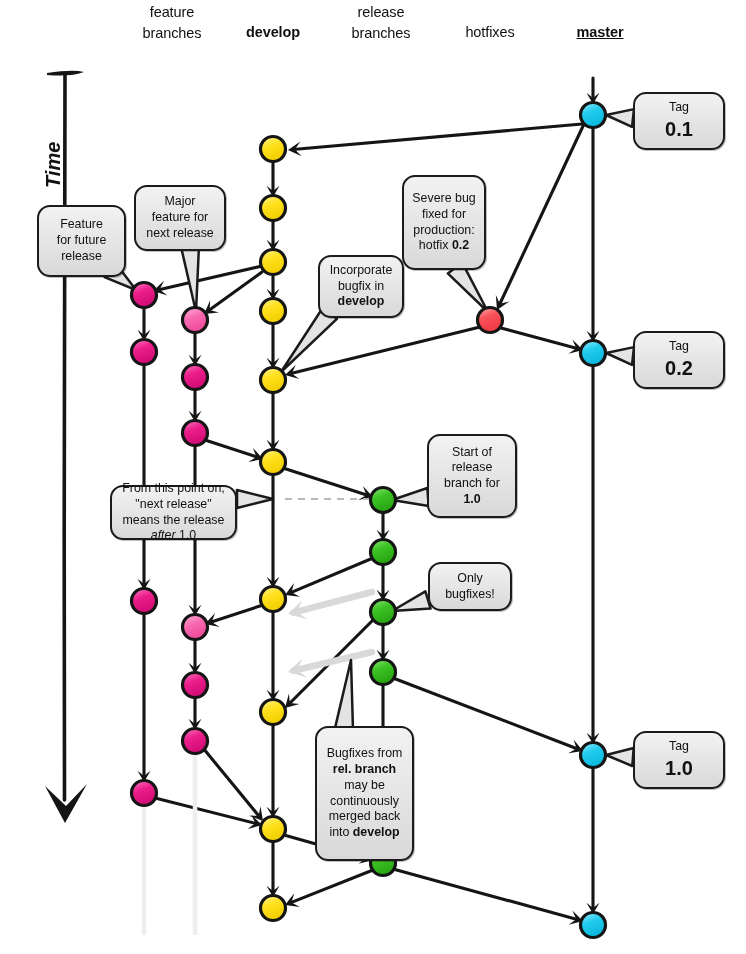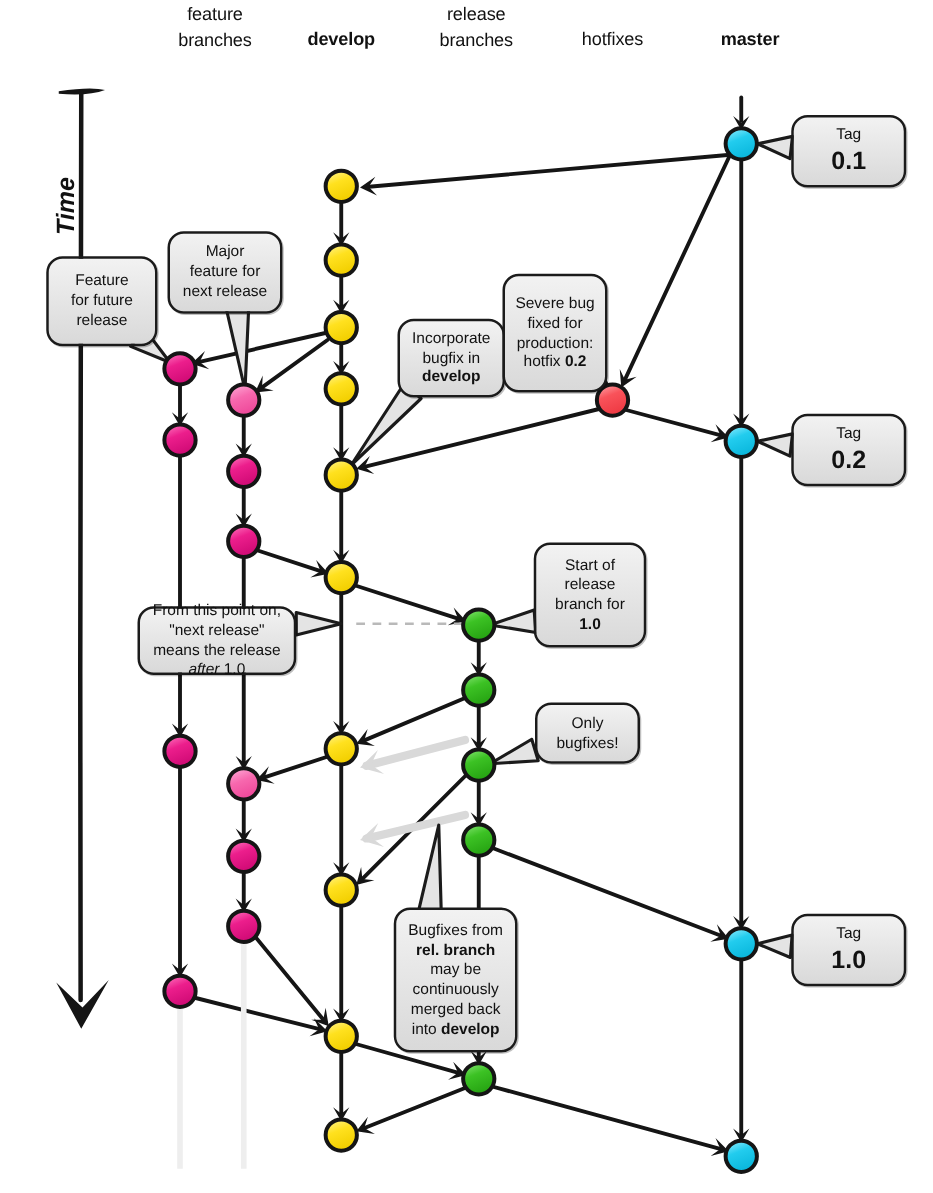--- a/index.html
+++ b/index.html
@@ -339,21 +339,21 @@
       <div class="lane-label bold" style="left: 213px; width: 120px; top: 22px;">
         <div>develop</div>
       </div>
       <div class="lane-label" style="left: 321px; width: 120px; top: 2px;">
         <div>release</div>
         <div>branches</div>
       </div>
       <div class="lane-label" style="left: 430px; width: 120px; top: 22px;">
         <div>hotfixes</div>
       </div>
-      <div class="lane-label bold" style="left: 540px; width: 120px; top: 22px;">
+      <div class="lane-label bold" style="left: 540px; width: 120px; top: 22px; text-decoration: underline;">
         <div>master</div>
       </div>
     </div>
   <div id="callouts">
       <div class="callout" style="left: 37px; top: 205px; width: 89px; height: 72px;">
         <div class="inner">
           <div>Feature</div>
           <div>for future</div>
           <div>release</div>
         </div>
@@ -365,21 +365,21 @@
           <div>next release</div>
         </div>
       </div>
       <div class="callout" style="left: 318px; top: 255px; width: 86px; height: 63px; justify-content: flex-end;">
         <div class="inner">
           <div>Incorporate</div>
           <div>bugfix in</div>
           <div><b>develop</b></div>
         </div>
       </div>
-      <div class="callout" style="left: 402px; top: 175px; width: 84px; height: 95px; margin-top: 44px;">
+      <div class="callout" style="left: 402px; top: 175px; width: 84px; height: 95px;">
         <div class="inner">
           <div>Severe bug</div>
           <div>fixed for</div>
           <div>production:</div>
           <div>hotfix <b>0.2</b></div>
         </div>
       </div>
       <div class="callout" style="left: 427px; top: 434px; width: 90px; height: 84px;">
         <div class="inner">
           <div>Start of</div>
@@ -395,21 +395,21 @@
           <div>means the release</div>
           <div><i>after</i> 1.0</div>
         </div>
       </div>
       <div class="callout" style="left: 428px; top: 562px; width: 84px; height: 49px;">
         <div class="inner">
           <div>Only</div>
           <div>bugfixes!</div>
         </div>
       </div>
-      <div class="callout" style="left: 315px; top: 726px; width: 99px; height: 116px;">
+      <div class="callout" style="left: 315px; top: 726px; width: 99px; height: 135px;">
         <div class="inner">
           <div>Bugfixes from</div>
           <div><b>rel. branch</b></div>
           <div>may be</div>
           <div>continuously</div>
           <div>merged back</div>
           <div>into <b>develop</b></div>
         </div>
       </div>
       <div class="callout" style="left: 633px; top: 92px; width: 92px; height: 58px;">

